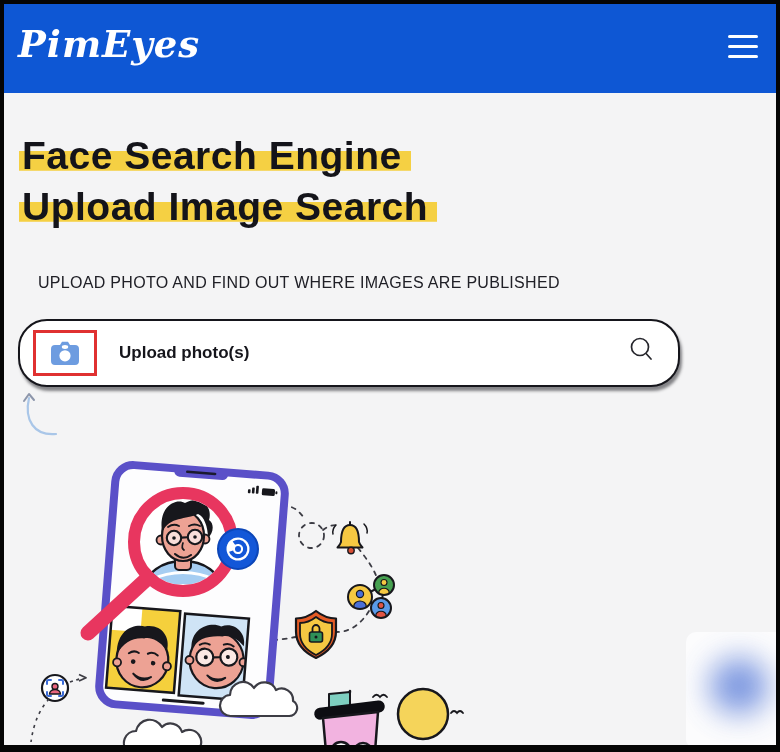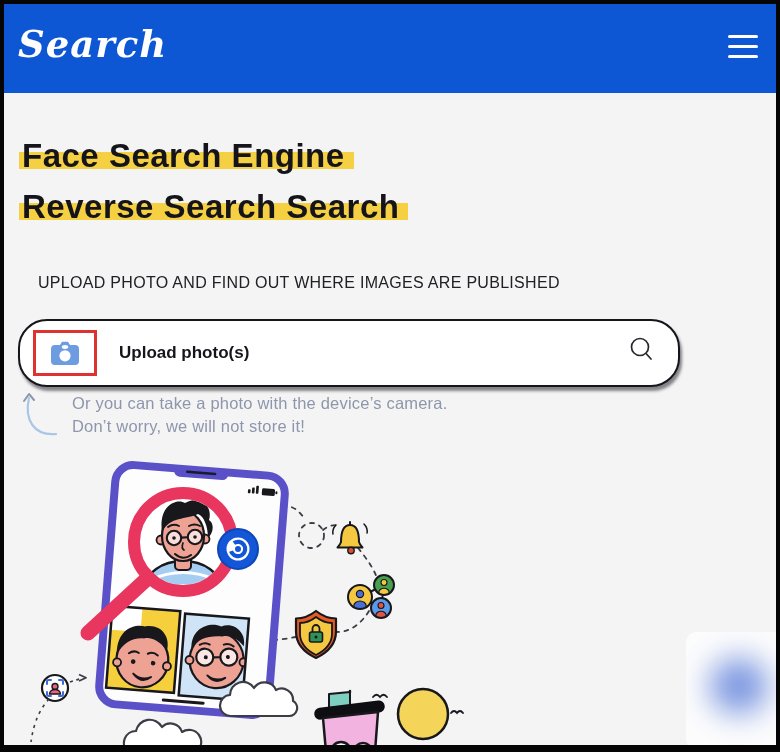--- a/index.html
+++ b/index.html
@@ -10,21 +10,21 @@
   
   .header{position:absolute;top:0;left:0;right:0;height:93px;background:#0e57d4;}
   .logo{position:absolute;left:18px;top:22px;color:#fff;
         font-family:"DejaVu Serif",serif;font-style:italic;font-weight:bold;
         font-size:37px;letter-spacing:1px;cursor:pointer;}
   .hamburger{position:absolute;right:22px;top:35px;width:30px;height:23px;
              display:flex;flex-direction:column;justify-content:space-between;cursor:pointer;}
   .hamburger span{display:block;height:3px;background:#fff;border-radius:2px;}
 
   
-  .title{position:absolute;left:22px;top:130px;margin:0;font-size:33px;line-height:51px;
+  .title{position:absolute;left:22px;top:130px;margin:0;font-size:39px;line-height:51px;
          font-weight:800;letter-spacing:.5px;color:#14141a;}
   .hl{background:linear-gradient(#f5d043,#f5d043) no-repeat 0 74%/100% 46%;
       padding:0 9px 0 3px;margin-left:-3px;}
   .subtitle{position:absolute;left:22px;top:258px;margin:16px;font-size:16px;
             letter-spacing:.3px;color:#202027;font-weight:400;}
 
   
   .pill{position:absolute;left:18px;top:319px;width:662px;height:68px;box-sizing:border-box;
         background:#fff;border:2px solid #15151b;border-radius:29px;
         display:flex;align-items:center;box-shadow:2px 4px 3px rgba(20,20,26,.5);cursor:pointer;}
@@ -46,31 +46,31 @@
                background:#fcfcfd;border-radius:10px 0 0 6px;overflow:hidden;}
   .blur-widget .blob{position:absolute;left:24px;top:26px;width:58px;height:56px;
                      border-radius:50%;background:#4f74d6;filter:blur(15px);opacity:.75;}
 </style>
 </head>
 <body>
 
 <div class="page">
 
   <div class="header">
-    <div class="logo">Search</div>
+    <div class="logo">PimEyes</div>
     <div class="hamburger">
       <span></span>
       <span></span>
       <span></span>
     </div>
   </div>
 
   <h1 class="title">
     <span class="hl">Face Search Engine</span><br>
-    <span class="hl">Reverse Search Search</span>
+    <span class="hl">Upload Image Search</span>
   </h1>
   <p class="subtitle">UPLOAD PHOTO AND FIND OUT WHERE IMAGES ARE PUBLISHED</p>
 
   <div class="pill">
     <div class="cam-annot">
       <svg width="32" height="28" viewBox="0 0 32 28">
         <path d="M6 6 h5 l2 -3.2 h6 l2 3.2 h5 a4 4 0 0 1 4 4 v12 a4 4 0 0 1 -4 4 H6 a4 4 0 0 1 -4 -4 V10 a4 4 0 0 1 4 -4 Z" fill="#6d9ce0"></path>
         <ellipse cx="16" cy="8" rx="3.2" ry="1.9" fill="#fff"></ellipse>
         <circle cx="16" cy="16.8" r="5.6" fill="#fff"></circle>
       </svg>
@@ -79,24 +79,20 @@
     <svg class="search-ic" width="28" height="28" viewBox="0 0 28 28">
       <circle cx="12" cy="12" r="8.5" fill="none" stroke="#26262c" stroke-width="1.7"></circle>
       <line x1="18.5" y1="19" x2="23" y2="24" stroke="#26262c" stroke-width="1.7" stroke-linecap="round"></line>
     </svg>
   </div>
 
   <svg class="hint-arrow" width="46" height="56" viewBox="0 0 46 56">
     <path d="M36 48 C14 50 4 34 9 12" fill="none" stroke="#a9c6e8" stroke-width="2.2" stroke-linecap="round"></path>
     <path d="M4 15 L9 8 L14 14" fill="none" stroke="#8d96ab" stroke-width="2" stroke-linecap="round" stroke-linejoin="round"></path>
   </svg>
-  <div class="hint-text">
-    <div>Or you can take a photo with the device’s camera.</div>
-    <div>Don’t worry, we will not store it!</div>
-  </div>
 
   <svg class="illu" width="440" height="304" viewBox="0 0 440 304">
     <defs>
       <clipPath id="lensClip">
           <circle cx="155" cy="94" r="43"></circle>
         </clipPath>
       <clipPath id="photoL">
           <rect x="-78" y="22" width="68" height="82"></rect>
         </clipPath>
       <clipPath id="photoR">

